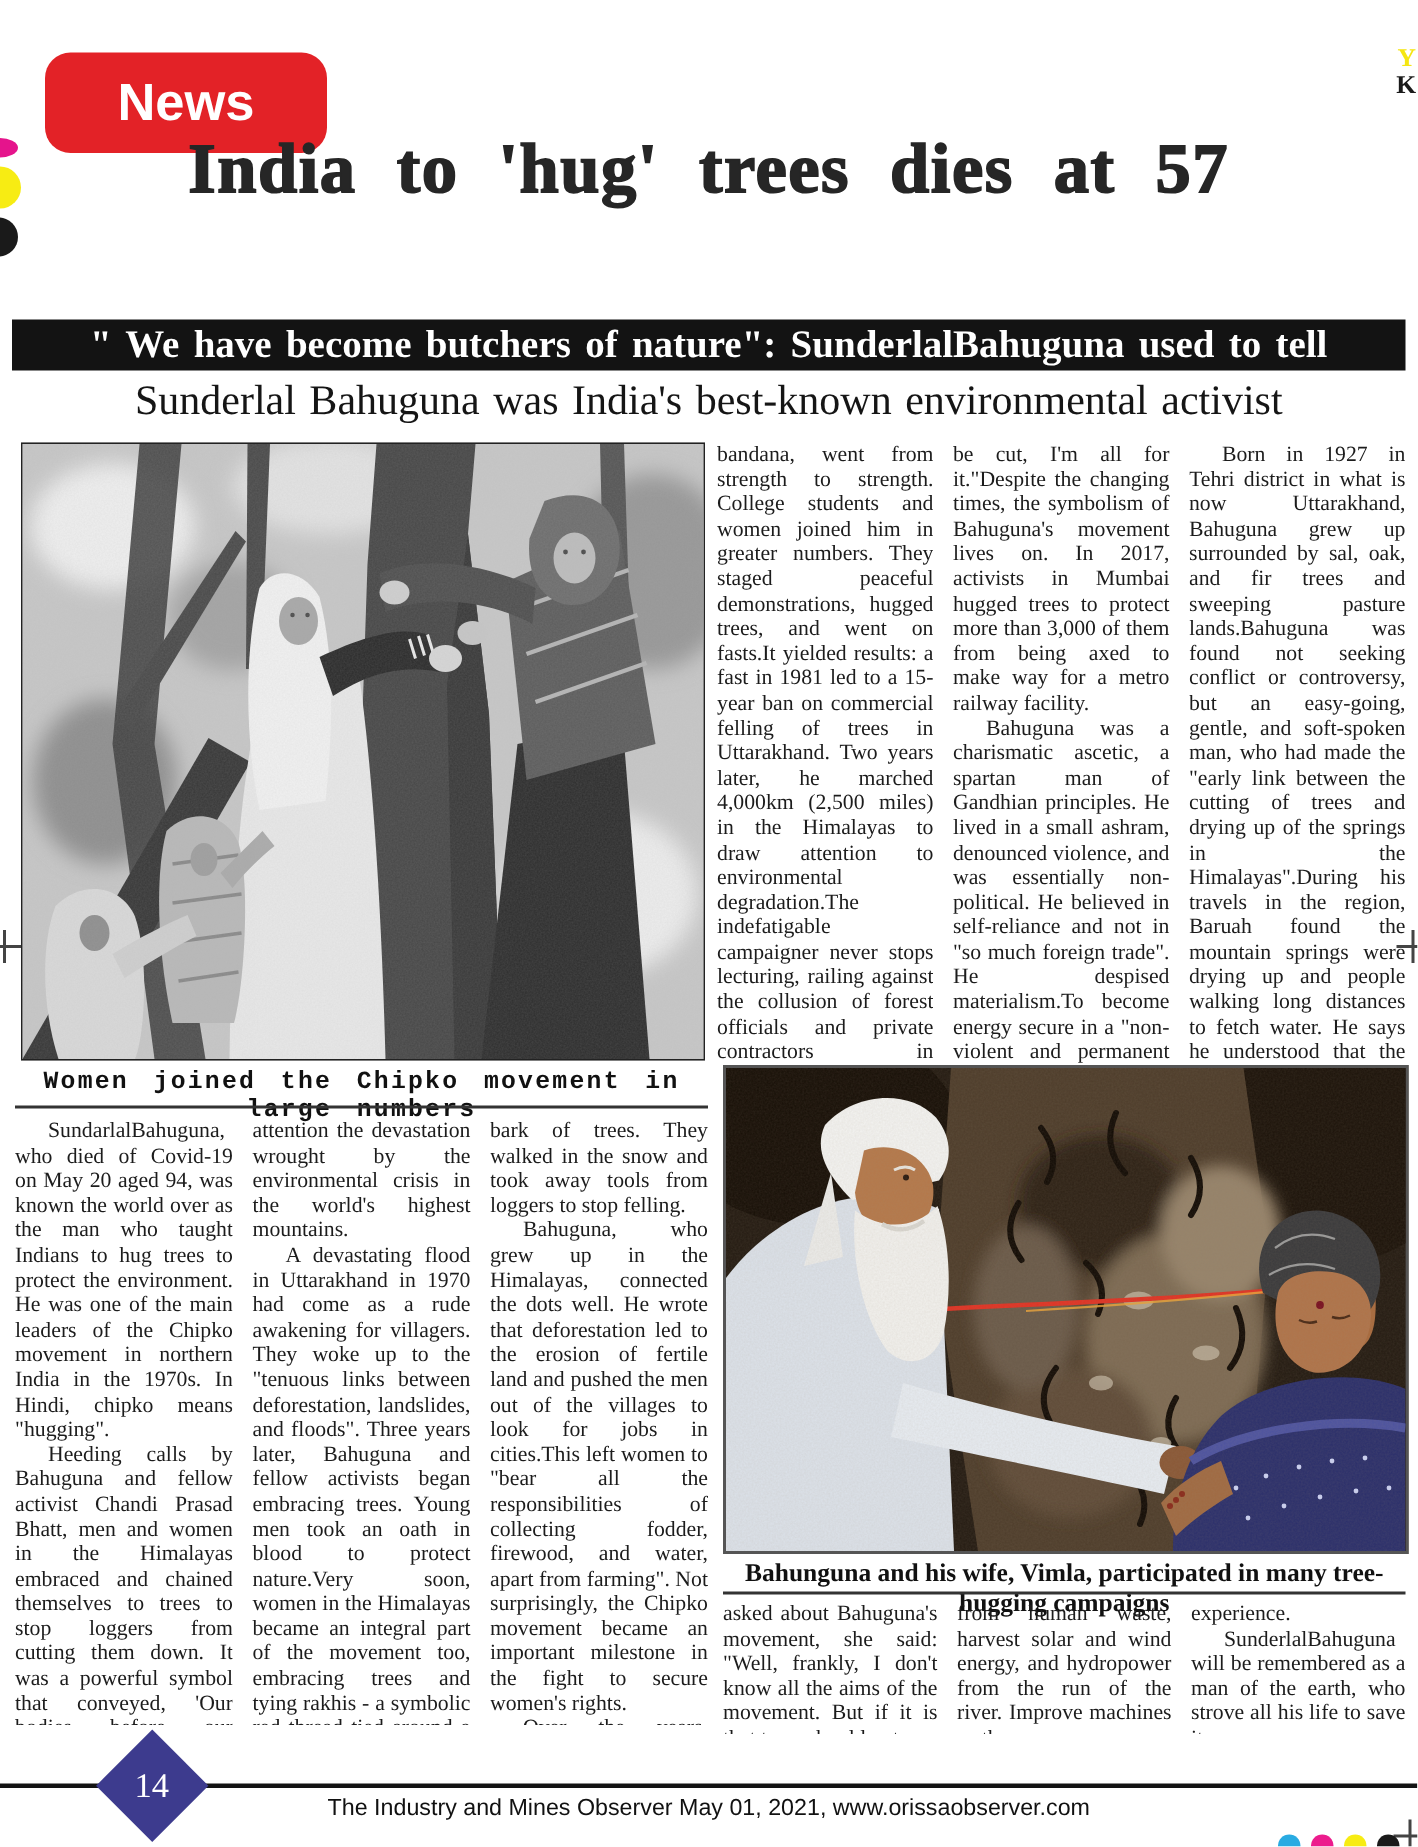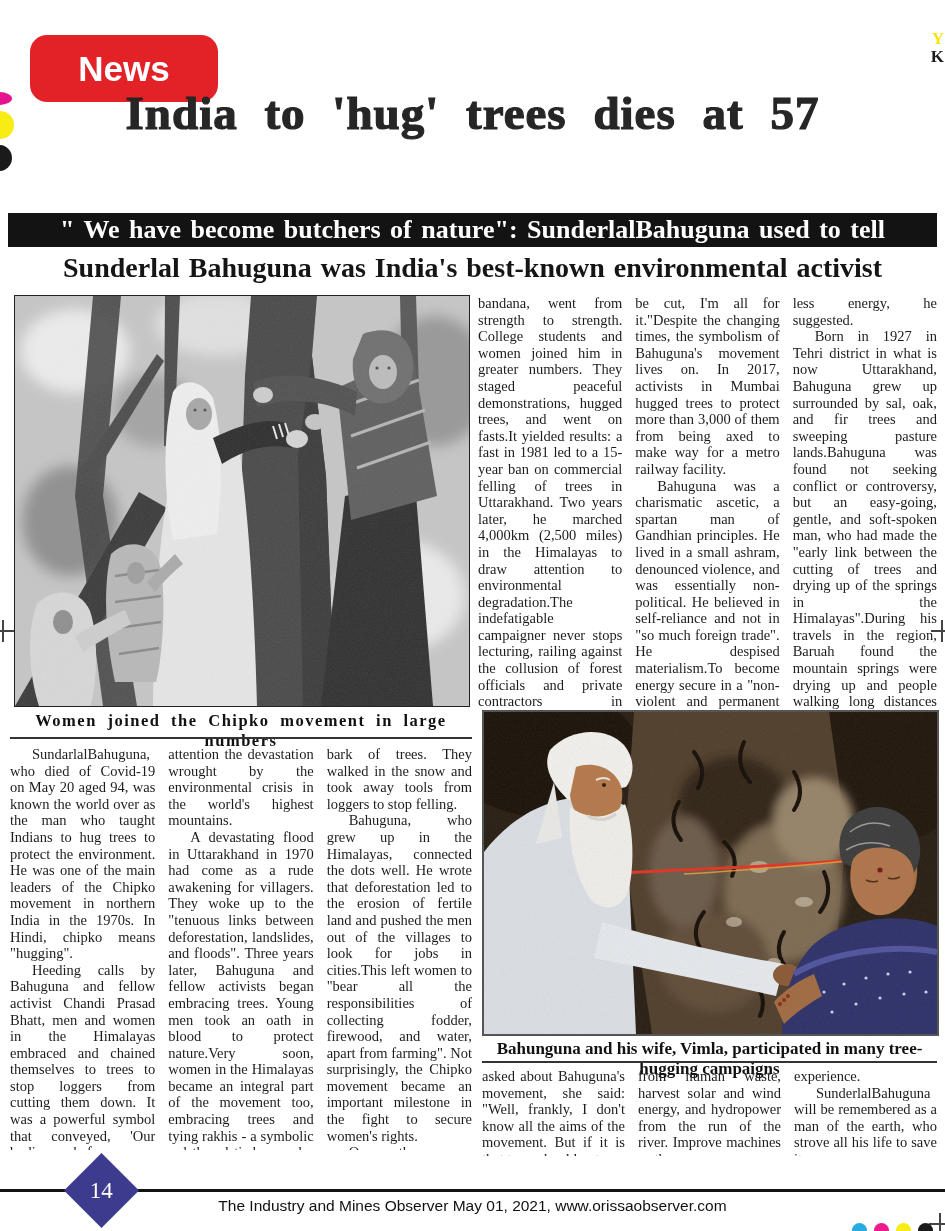--- a/index.html
+++ b/index.html
@@ -27,34 +27,34 @@
   .news-badge{position:absolute;left:30px;top:8px;width:188px;height:67px;background:#e32227;
               border-radius:17px;display:flex;align-items:center;justify-content:center;margin-top:27px;}
   .news-badge span{color:#fff;font-family:"Liberation Sans",sans-serif;font-weight:bold;font-size:35px;}
   .headline{position:absolute;left:8px;top:82px;width:929px;text-align:center;
             font-weight:bold;font-size:47px;line-height:63px;color:#262626;
             letter-spacing:1px;word-spacing:14px;-webkit-text-stroke:1.2px #262626;}
   .banner{position:absolute;left:8px;top:213px;width:929px;height:34px;background:#131313;
           color:#fff;font-weight:bold;font-size:26px;line-height:34px;text-align:center;
           word-spacing:3px;}
   .standfirst{position:absolute;left:8px;top:252px;width:929px;text-align:center;
-              font-weight:bold;font-size:28px;color:#151515;word-spacing:2px;}
+              font-weight:normal;font-size:28px;color:#151515;word-spacing:2px;}
   
   .textcols{position:absolute;display:flex;gap:13px;}
   .textcols .col{flex:1;overflow:hidden;text-align:justify;font-size:14.5px;line-height:16.6px;}
   .col p{margin:0;}
   .col p.ind{text-indent:22px;}
   .cols-topright{left:478px;top:295px;width:459px;height:414px;}
   .cols-lowerleft{left:10px;top:746px;width:462px;height:404px;}
   .cols-bottomright{left:482px;top:1068px;width:455px;height:88px;}
   
   .photo-bw{position:absolute;left:14px;top:295px;width:454px;height:410px;border:1.5px solid #222;
             background:#bbb;}
   .caption-left{position:absolute;left:14px;top:711px;width:454px;text-align:center;font-weight:bold;
-            font-size:16.5px;letter-spacing:1.5px;word-spacing:5px;color:#111;}
+            font-size:16.5px;letter-spacing:1.5px;word-spacing:5px;color:#111;font-family:Liberation Mono, monospace;}
   .rule-left{position:absolute;left:10px;top:737px;width:462px;height:2px;background:#333;}
   .photo-color{position:absolute;left:482px;top:710px;width:453px;height:322px;border:2px solid #555;
             background:#241b12;}
   .caption-right{position:absolute;left:482px;top:1039px;width:455px;text-align:center;font-weight:bold;
             font-size:17px;color:#111;}
   .rule-right{position:absolute;left:482px;top:1061px;width:455px;height:1.5px;background:#333;}
   
   .endmark{display:inline-block;width:18px;height:15px;border:1.5px solid #d6569e;border-radius:50%;
            vertical-align:-2px;margin-left:4px;text-align:center;line-height:15px;
            font-family:"Liberation Sans",sans-serif;font-size:6px;font-weight:bold;color:#c01616;
@@ -164,21 +164,20 @@
   <div class="textcols cols-topright">
     <div class="col">
       <p>bandana, went from strength to strength. College students and women joined him in greater numbers. They staged peaceful demonstrations, hugged trees, and went on fasts.It yielded results: a fast in 1981 led to a 15-year ban on commercial felling of trees in Uttarakhand. Two years later, he marched 4,000km (2,500 miles) in the Himalayas to draw attention to environmental degradation.The indefatigable campaigner never stops lecturing, railing against the collusion of forest officials and private contractors in decimating forests.</p>
 
     </div>
     <div class="col">
       <p>be cut, I'm all for it."Despite the changing times, the symbolism of Bahuguna's movement lives on. In 2017, activists in Mumbai hugged trees to protect more than 3,000 of them from being axed to make way for a metro railway facility.</p>
       <p class="ind">Bahuguna was a charismatic ascetic, a spartan man of Gandhian principles. He lived in a small ashram, denounced violence, and was essentially non-political. He believed in self-reliance and not in "so much foreign trade". He despised materialism.To become energy secure in a "non-violent and permanent society", he said, India needed to produce biogas</p>
     </div>
     <div class="col">
-      <p>less energy, he suggested.</p>
       <p class="ind">Born in 1927 in Tehri district in what is now Uttarakhand, Bahuguna grew up surrounded by sal, oak, and fir trees and sweeping pasture lands.Bahuguna was found not seeking conflict or controversy, but an easy-going, gentle, and soft-spoken man, who had made the "early link between the cutting of trees and drying up of the springs in the Himalayas".During his travels in the region, Baruah found the mountain springs were drying up and people walking long distances to fetch water. He says he understood that the campaigner's activism came from his own lived</p>
     </div>
   </div>
 
   <div class="textcols cols-lowerleft">
     <div class="col">
       <p class="ind">SundarlalBahuguna, who died of Covid-19 on May 20 aged 94, was known the world over as the man who taught Indians to hug trees to protect the environment. He was one of the main leaders of the Chipko movement in northern India in the 1970s. In Hindi, chipko means "hugging".</p>
       <p class="ind">Heeding calls by Bahuguna and fellow activist Chandi Prasad Bhatt, men and women in the Himalayas embraced and chained themselves to trees to stop loggers from cutting them down. It was a powerful symbol that conveyed, 'Our bodies before our trees'.It also became a movement that brought to the world's</p>
     </div>
     <div class="col">

